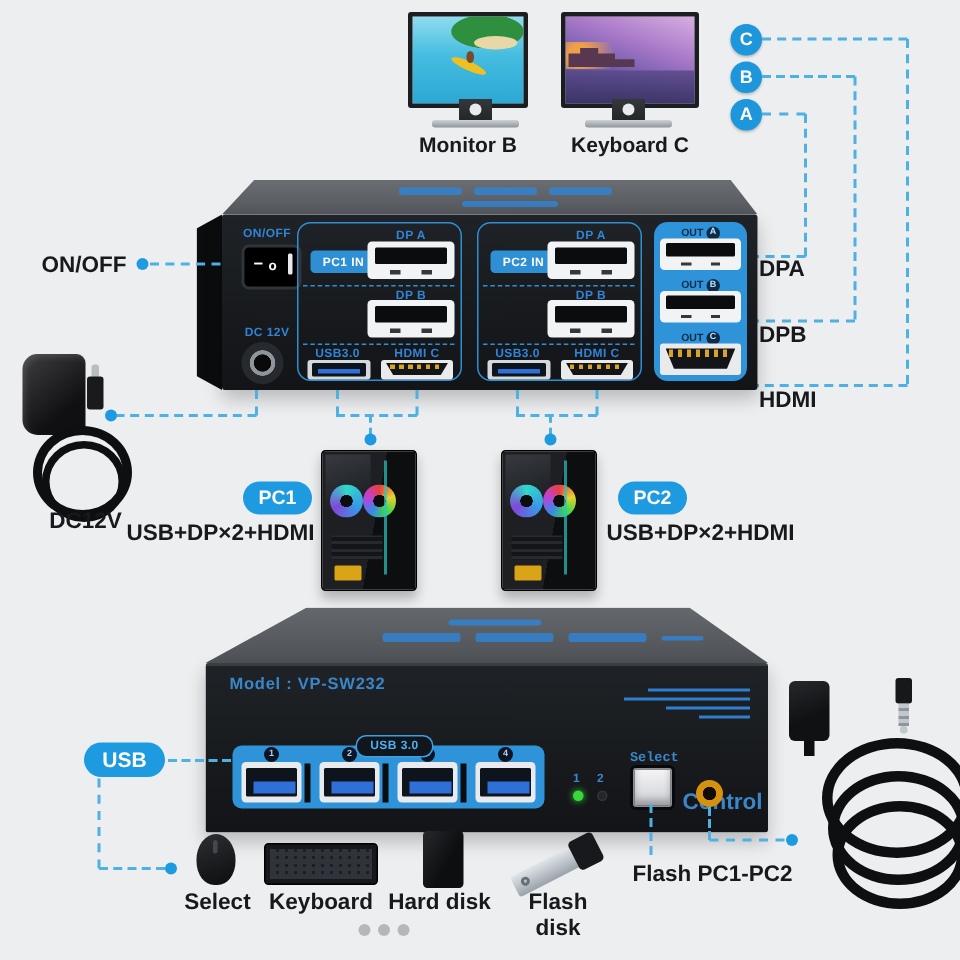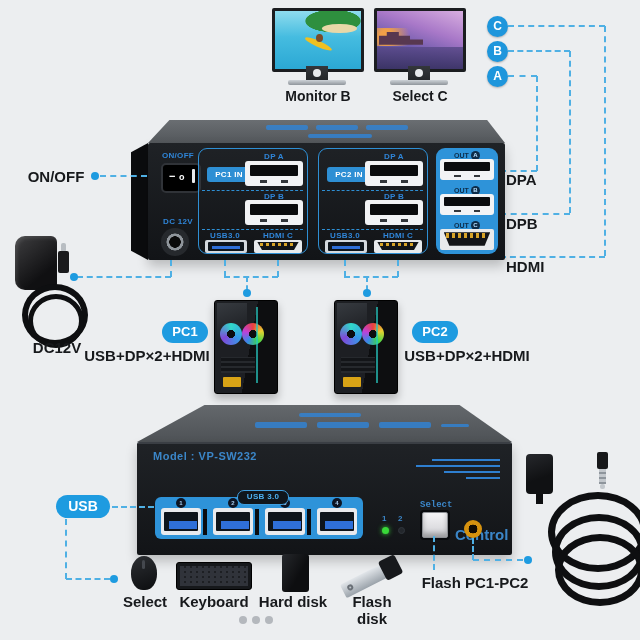--- a/index.html
+++ b/index.html
@@ -86,21 +86,21 @@
   .coil{position:absolute;border:6px solid #0e0f11;border-radius:50%;}
   .lbl-black{position:absolute;font-weight:bold;color:#17191c;font-size:15px;text-align:center;}
   .cdot{position:absolute;width:8px;height:8px;border-radius:50%;background:#b4b8bd;}
 </style>
 </head>
 <body>
 
 <div class="stage">
 
 
-  <div class="monitor" style="left:272px;width:92px;">
+  <div class="monitor" style="left:272px;width:80px;">
     <div class="screen" style="background:linear-gradient(180deg,#8fdcee 0%,#45bce0 45%,#2ba8d4 100%);">
       <div class="abs" style="left:30%;top:-6%;width:75%;height:45%;border-radius:50%;background:radial-gradient(ellipse,#2e8f3e 0 60%,transparent 62%);"></div>
       <div class="abs" style="left:55%;top:22%;width:40%;height:16%;border-radius:50%;background:#e8d8a8;"></div>
       <div class="abs" style="left:34%;top:52%;width:34%;height:10%;border-radius:50%;background:#f0c020;transform:rotate(24deg);"></div>
       <div class="abs" style="left:48%;top:40%;width:8%;height:14%;border-radius:50%;background:#7a4a28;"></div>
     </div>
     <div class="neck">
         <div class="hole"></div>
       </div>
     <div class="mbase"></div>
@@ -110,21 +110,21 @@
   <div class="monitor" style="left:374px;width:92px;">
     <div class="screen" style="background:linear-gradient(200deg,#d8aee0 0%,#a878c8 35%,#6858a8 65%,#484884 100%);">
       <div class="abs" style="left:0;top:30%;width:55%;height:30%;background:radial-gradient(circle at 20% 50%,#f0a048 0 18%,transparent 60%);"></div>
       <div class="abs" style="left:2%;top:36%;width:52%;height:22%;background:#583850;clip-path:polygon(0 30%,18% 30%,18% 0,45% 0,45% 30%,70% 30%,70% 60%,100% 60%,100% 100%,0 100%);"></div>
       <div class="abs" style="left:0;top:62%;width:100%;height:38%;background:linear-gradient(180deg,#5a4a8a,#383060);opacity:.85;"></div>
     </div>
     <div class="neck">
         <div class="hole"></div>
       </div>
     <div class="mbase"></div>
-    <div class="mon-label">Select C</div>
+    <div class="mon-label">Keyboard C</div>
   </div>
 
   <div class="badge" style="left:487px;top:16px;">C</div>
   <div class="badge" style="left:487px;top:41px;">B</div>
   <div class="badge" style="left:487px;top:66px;">A</div>
 
   <div class="dash-h" style="left:508px;top:25px;width:97px;"></div>
   <div class="dash-v" style="left:604px;top:26px;height:230px;"></div>
   <div class="dash-h" style="left:508px;top:50px;width:62px;"></div>
   <div class="dash-v" style="left:569px;top:51px;height:162px;"></div>

